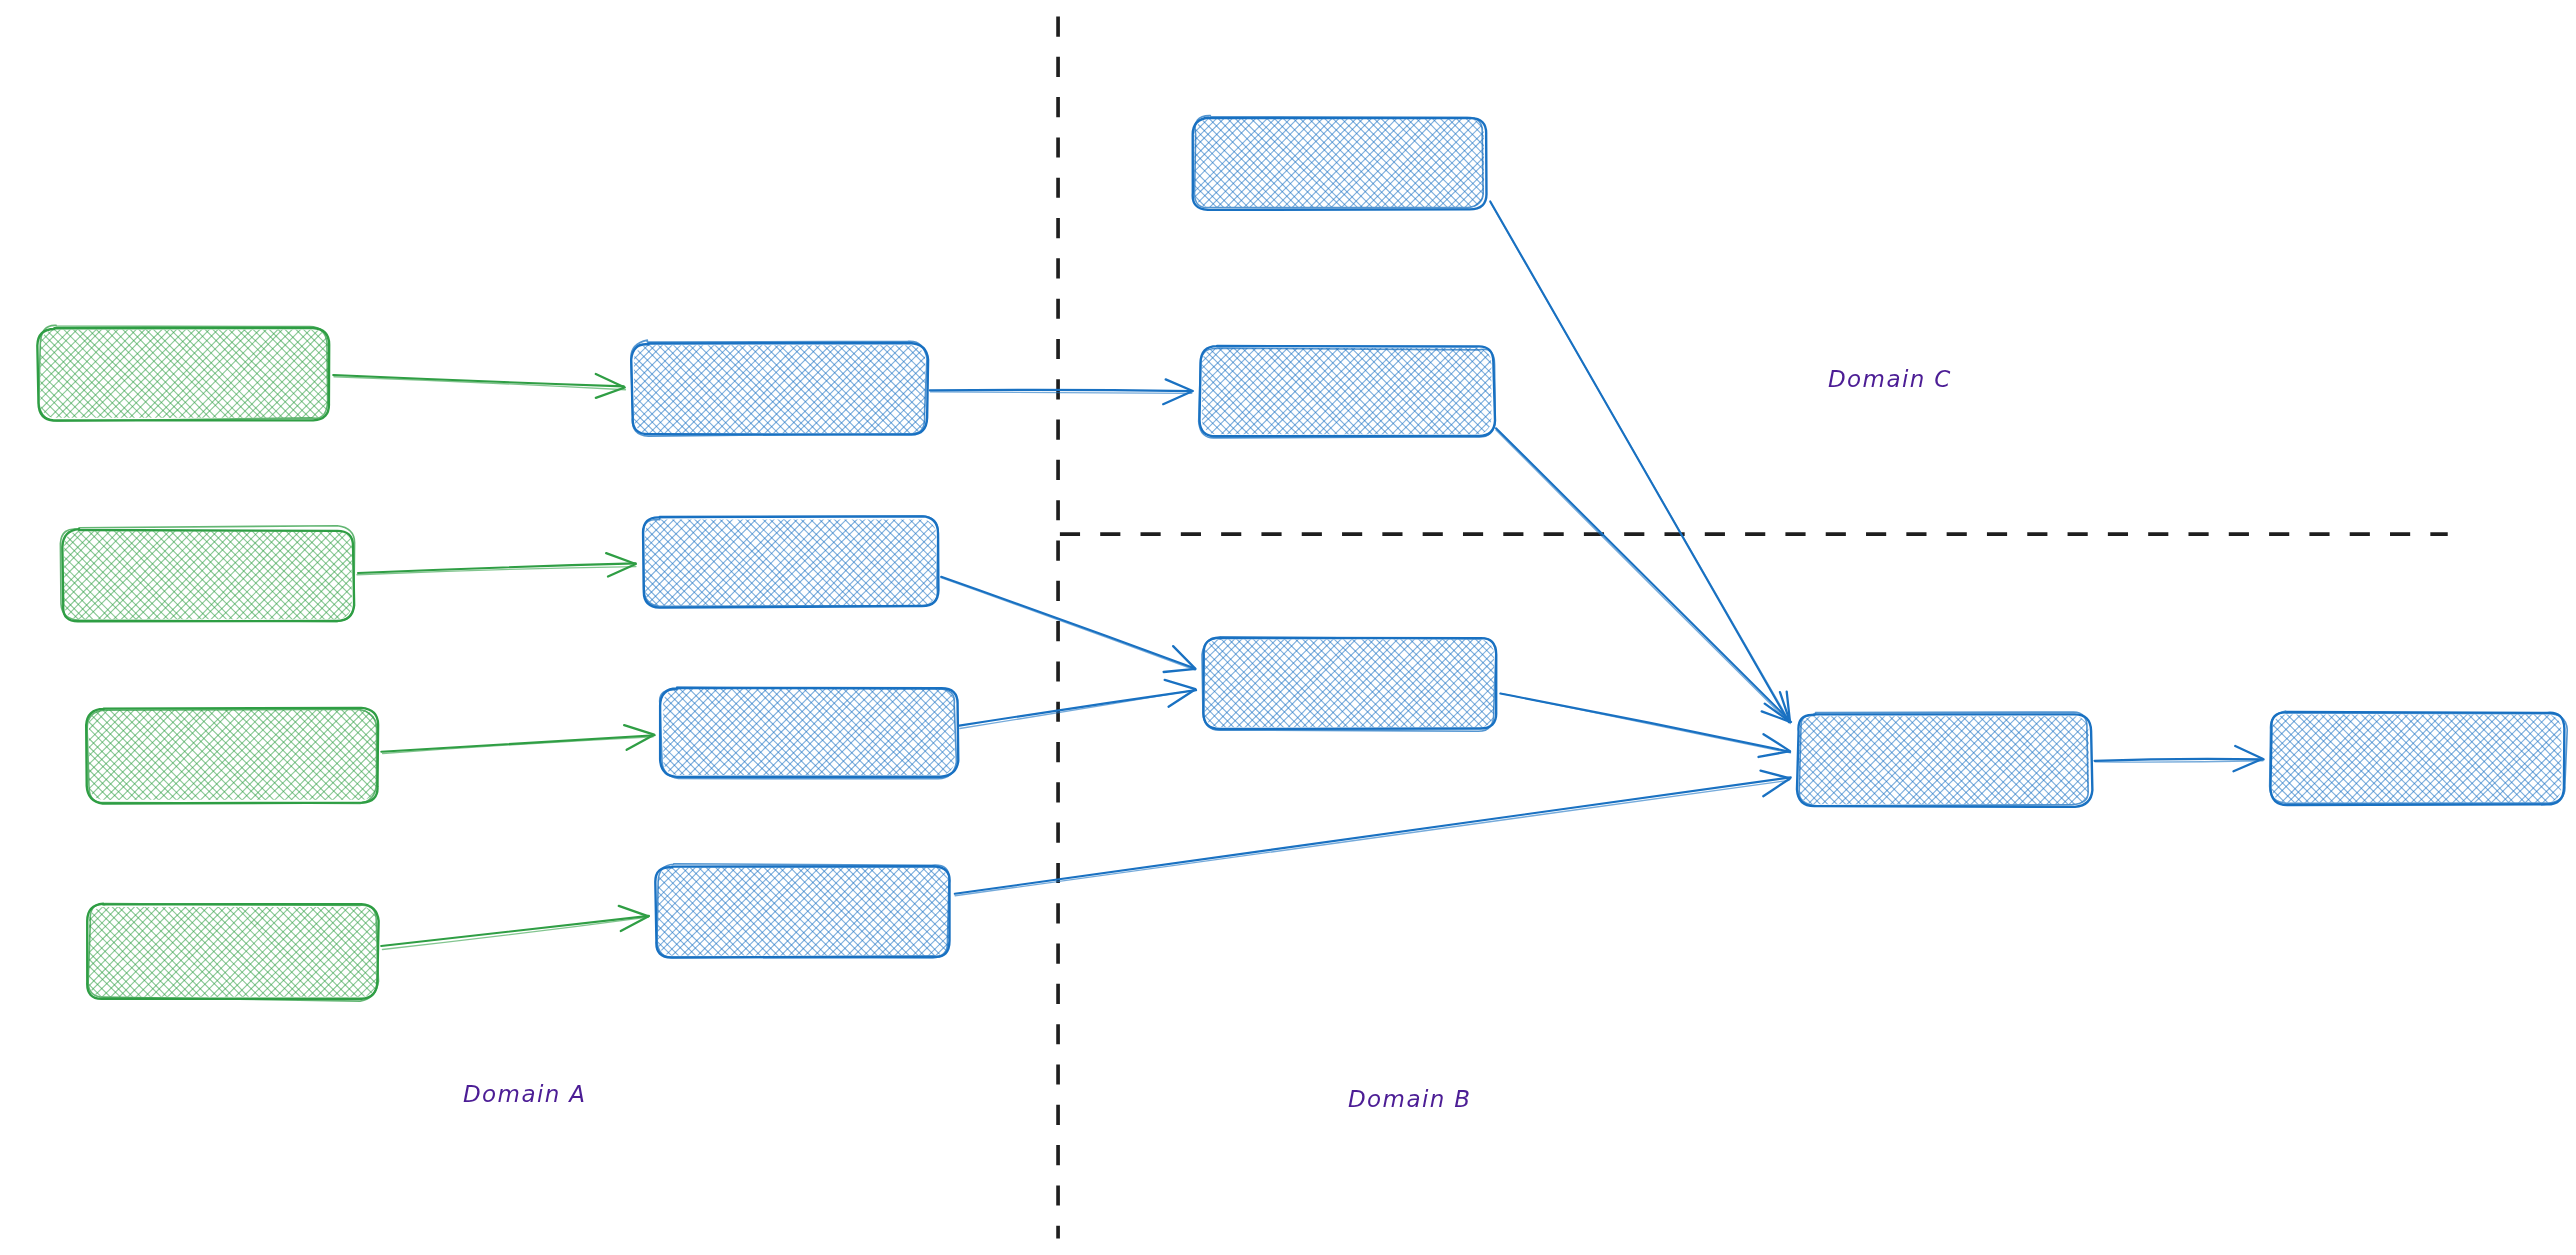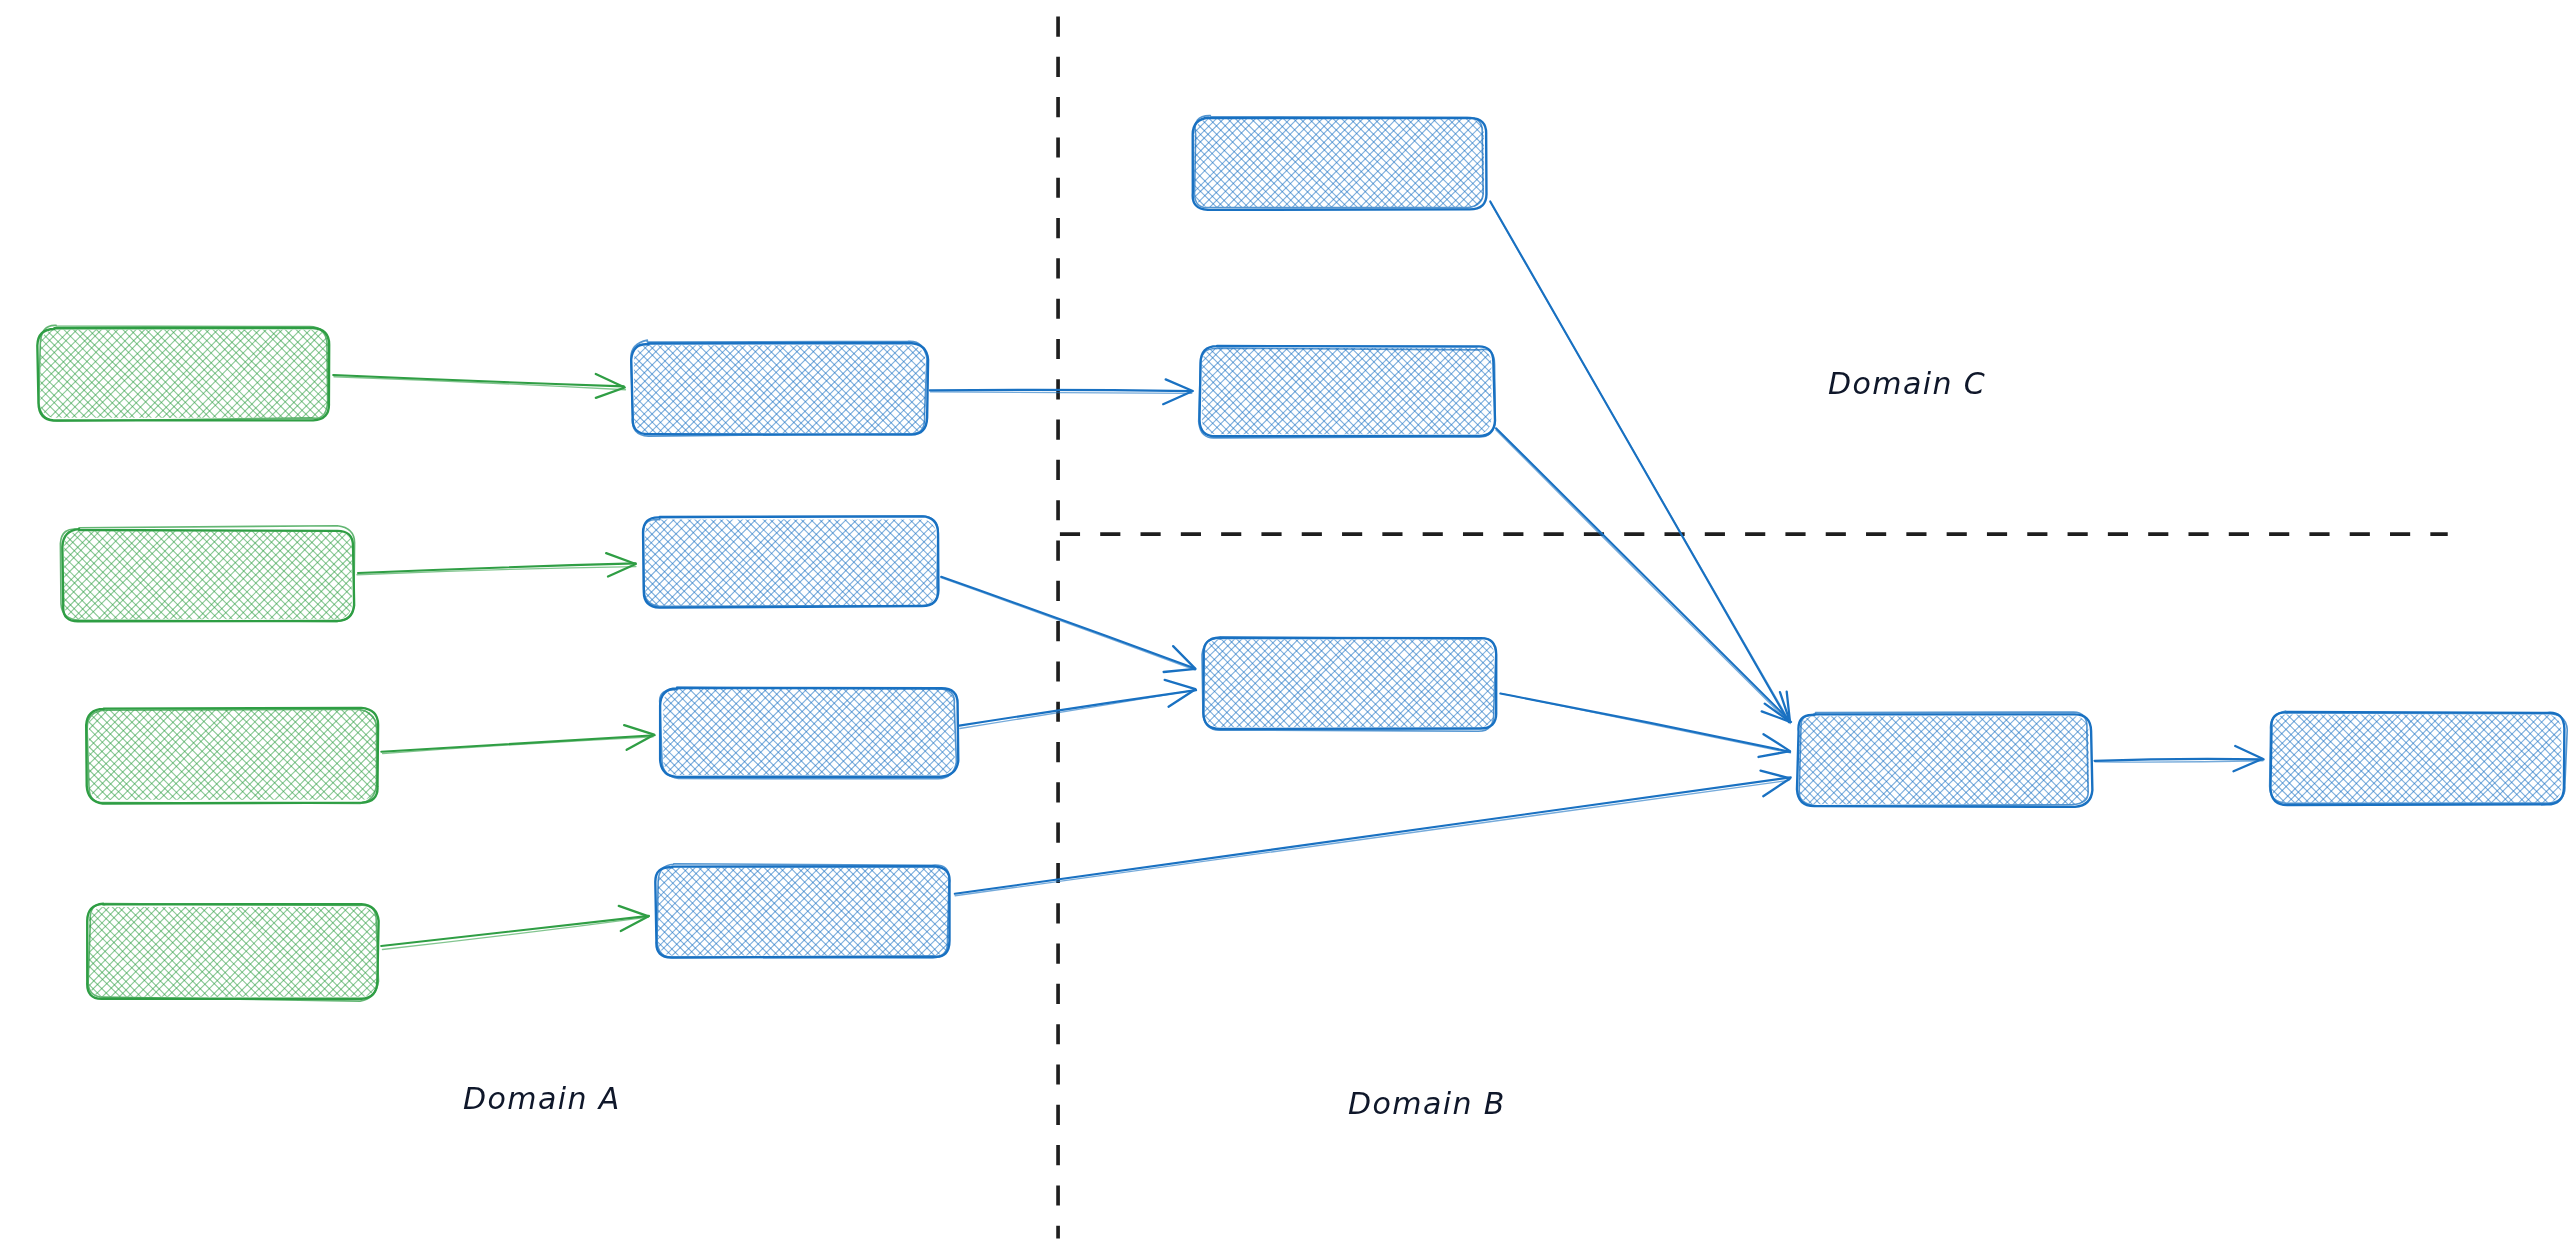--- a/index.html
+++ b/index.html
@@ -3,22 +3,22 @@
 <meta charset="utf-8">
 <style>
   html,body{margin:0;padding:0;background:#ffffff;}
   body{width:2576px;height:1255px;overflow:hidden;
        font-family:"DejaVu Sans",sans-serif;}
   #canvas{position:relative;width:2576px;height:1255px;background:#fff;}
   #canvas svg.layer{position:absolute;left:0;top:0;width:2576px;height:1255px;}
   .domain-label{
     position:absolute;
     font-family:"DejaVu Sans",sans-serif;
-    font-size:30px;
-    color:#0f172a;
+    font-size:23px;
+    color:#4c1d95;
     letter-spacing:1.4px;
     white-space:nowrap;
     font-style:italic;
     font-weight:400;
   }
 </style>
 </head>
 <body>
 
 <div id="canvas">

